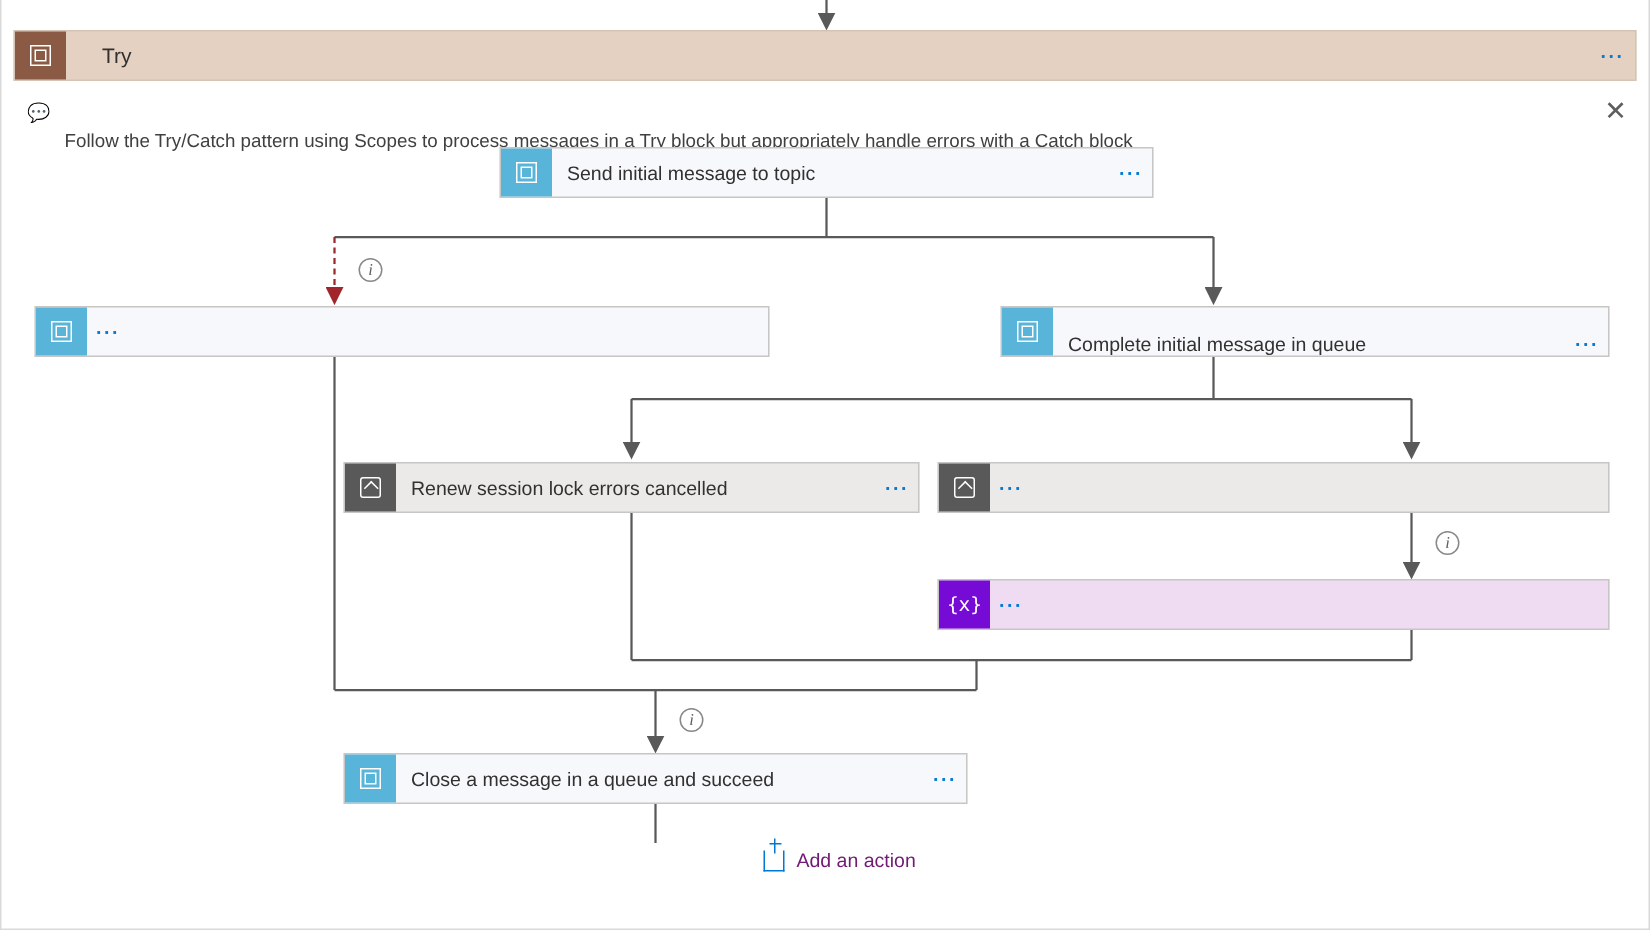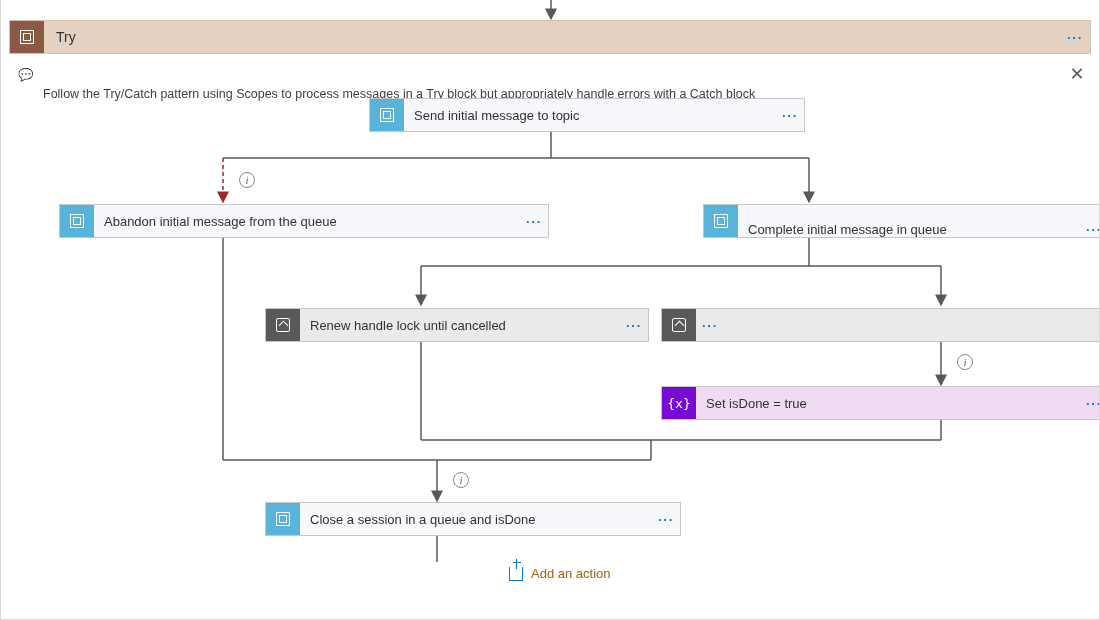--- a/index.html
+++ b/index.html
@@ -23,21 +23,20 @@
 
   
   .card {
     position: absolute;
     display: flex;
     align-items: center;
     height: 34px;
     border: 1px solid #c8c6c4;
     background: #f6f8fc;
     font-size: 13px;
-    margin-left: 36px;
   }
   .card .icon {
     width: 34px;
     height: 100%;
     display: flex;
     align-items: center;
     justify-content: center;
     color: #fff;
     flex: 0 0 34px;
   }
@@ -74,21 +73,21 @@
     background: #e4d1c1;
     display: flex;
     align-items: center;
     border: 1px solid #d6c3b3;
   }
   .try-bar .icon {
     width: 34px; height: 100%;
     background: #8A5A44;
     display:flex;align-items:center;justify-content:center;color:#fff;
   }
-  .try-bar .label { padding: 0 12px; font-size: 14px; flex:1; }
+  .try-bar .label { padding: 0 24px; font-size: 14px; flex:1; }
   .try-bar .dots  { width:30px;text-align:center;color:#0078d4;font-weight:bold;letter-spacing:1px;cursor:pointer;}
 
   
   .tip-row {
     position: absolute;
     left: 8px; right: 8px; top: 62px;
     height: 24px;
     display: flex;
     align-items: center;
     font-size: 12.5px;
@@ -110,21 +109,21 @@
   .info-circle {
     position:absolute;
     width:16px;height:16px;border:1px solid #8a8886;border-radius:50%;
     display:flex;align-items:center;justify-content:center;
     font-size:11px;font-style:italic;color:#605e5c;background:#fff;
     font-family: Georgia, serif;
   }
   .add-action {
     position:absolute;
     display:flex;align-items:center;gap:8px;
-    color:#a16207;font-size:13px;cursor:pointer;
+    color:#701a75;font-size:13px;cursor:pointer;
   }
 
   
   .sq {
     width:14px;height:14px;border:1.5px solid #fff;position:relative;
   }
   .sq::after{
     content:"";position:absolute;left:2px;top:2px;right:2px;bottom:2px;border:1.5px solid #fff;
   }
   
@@ -214,66 +213,64 @@
         <span class="sq"></span>
       </span>
     <span class="label">Send initial message to topic</span>
     <span class="dots">···</span>
   </div>
 
   <div class="card bus" style="left:22px; top:204px; width:490px;">
     <span class="icon">
         <span class="sq"></span>
       </span>
-    <span class="label">Abandon initial message from the queue</span>
     <span class="dots">···</span>
   </div>
   <div class="info-circle" style="left:238px; top:172px;">
       <span>i</span>
     </div>
 
   <div class="card bus" style="left:666px; top:204px; width:406px;align-items:flex-end;">
     <span class="icon">
         <span class="sq"></span>
       </span>
     <span class="label">Complete initial message in queue</span>
     <span class="dots">···</span>
   </div>
 
   <div class="card ctrl" style="left:228px; top:308px; width:384px;">
     <span class="icon">
         <span class="loop"></span>
       </span>
-    <span class="label">Renew handle lock until cancelled</span>
+    <span class="label">Renew session lock errors cancelled</span>
     <span class="dots">···</span>
   </div>
 
   <div class="card ctrl" style="left:624px; top:308px; width:448px;">
     <span class="icon">
         <span class="loop"></span>
       </span>
     <span class="dots">···</span>
   </div>
   <div class="info-circle" style="left:956px; top:354px;">
       <span>i</span>
     </div>
 
   <div class="card var" style="left:624px; top:386px; width:448px;">
     <span class="icon">
         <span class="fx">{x}</span>
       </span>
-    <span class="label">Set isDone = true</span>
     <span class="dots">···</span>
   </div>
 
   <div class="card bus" style="left:228px; top:502px; width:416px;">
     <span class="icon">
         <span class="sq"></span>
       </span>
-    <span class="label">Close a session in a queue and isDone</span>
+    <span class="label">Close a message in a queue and succeed</span>
     <span class="dots">···</span>
   </div>
   <div class="info-circle" style="left:452px; top:472px;">
       <span>i</span>
     </div>
 
   <div class="add-action" style="left:508px; top:566px;">
     <span class="plus-into-box"></span>
     <span>Add an action</span>
   </div>

